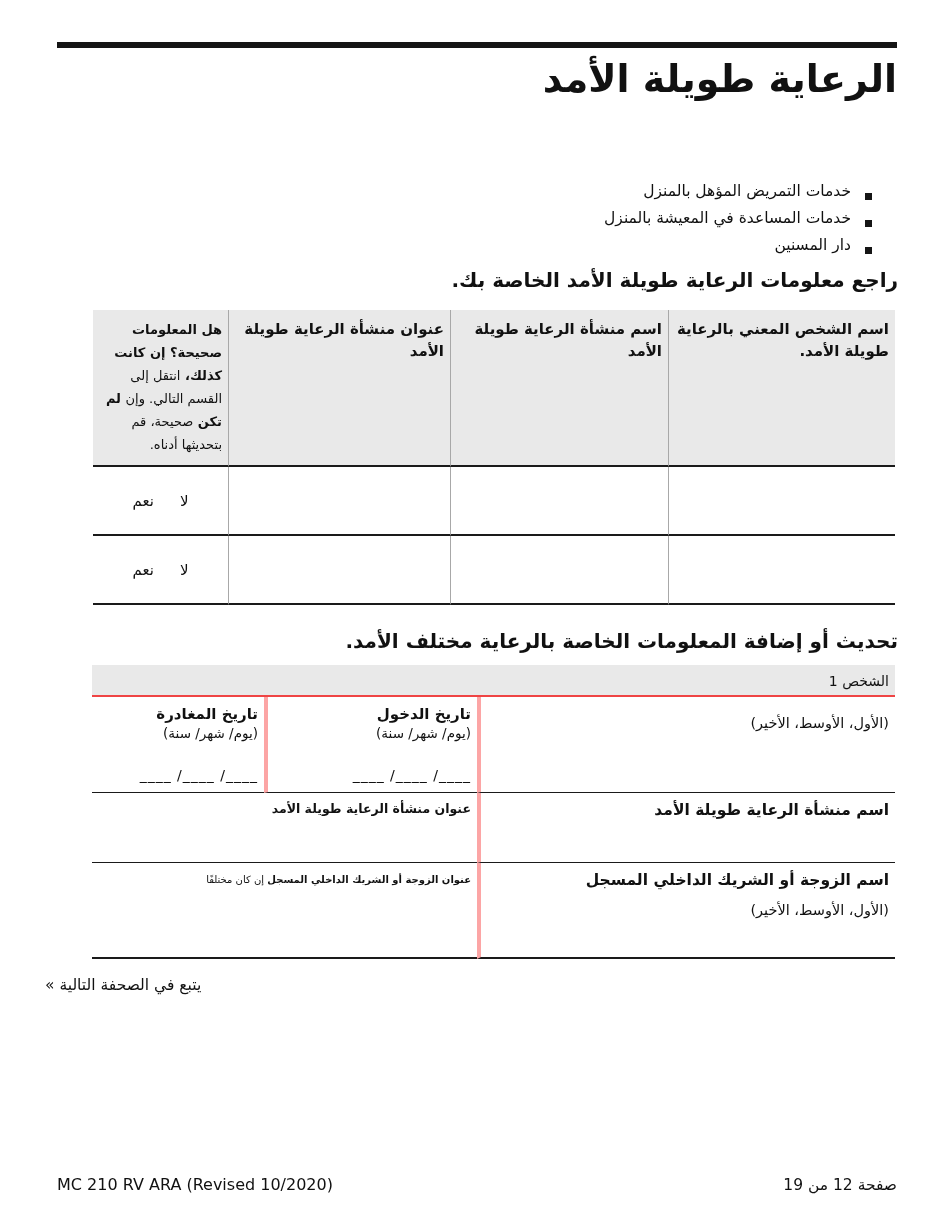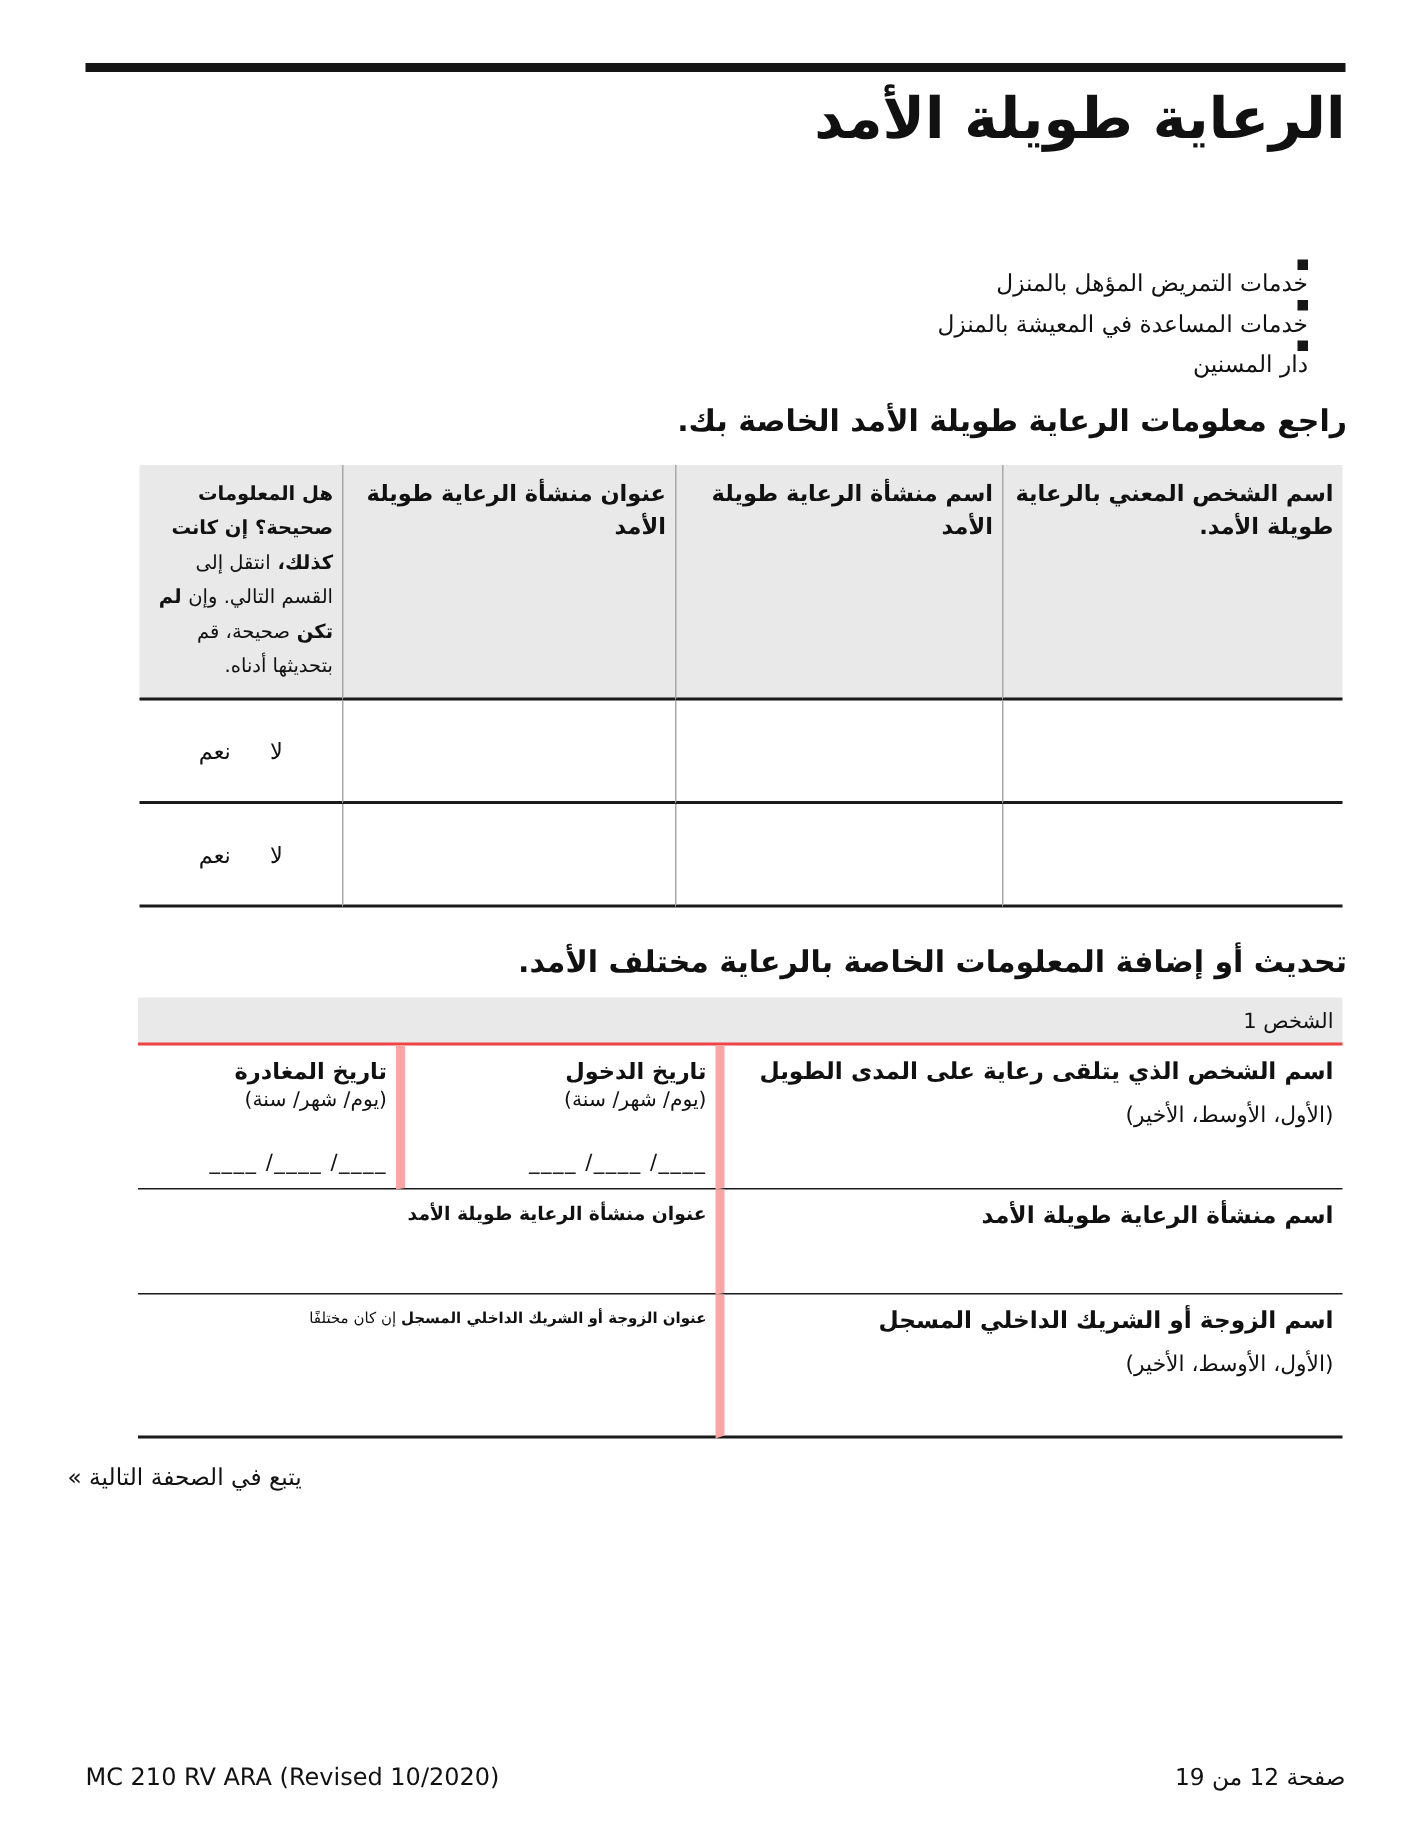--- a/index.html
+++ b/index.html
@@ -8,21 +8,21 @@
     font-family:"DejaVu Sans",sans-serif;color:#111;direction:rtl;overflow:hidden;
   }
   .abs{position:absolute;}
   
   .top-rule{left:57px;right:53px;top:42px;height:6px;background:#151515;}
   .doc-title{top:52px;right:53px;font-size:38px;font-weight:bold;line-height:54px;}
   
   .intro{top:113px;right:52px;left:88px;font-size:15.5px;line-height:27px;text-align:right;}
   
   .bullets{top:173px;right:78px;}
-  .bullet-item{display:flex;align-items:flex-start;justify-content:flex-start;direction:rtl;height:27px;flex-direction:column;}
+  .bullet-item{display:flex;align-items:flex-end;justify-content:flex-start;direction:rtl;height:27px;}
   .sq{width:7px;height:7px;background:#151515;display:inline-block;margin-left:14px;flex:0 0 auto;}
   .bullet-text{font-size:15.5px;}
   
   .sec-heading{right:52px;font-size:20px;font-weight:bold;line-height:28px;}
   .h1{top:266px;}
   .h2{top:627px;}
   
   .t1{top:310px;left:93px;width:802px;display:grid;direction:rtl;
       grid-template-columns:227px 218px 222px 135px;grid-template-rows:157px 69px 69px;}
   .t1 .cell{border-bottom:2px solid #1a1a1a;box-sizing:border-box;padding:8px 6px;}
@@ -33,21 +33,21 @@
   .t1 .yn{display:flex;align-items:center;justify-content:center;gap:26px;font-size:15px;}
   
   .t2{top:665px;left:92px;width:803px;}
   .band{height:32px;line-height:32px;background:#e9e9e9;border-bottom:2px solid #ef4444;
         font-size:14px;text-align:right;padding:0 6px;box-sizing:border-box;}
   .t2-grid{display:grid;direction:rtl;grid-template-columns:418px 213px 172px;
            grid-template-rows:96px 70px 96px;}
   .t2-grid .cell{box-sizing:border-box;padding:7px 6px;text-align:right;position:relative;}
   .t2-grid .r1,.t2-grid .r2{border-bottom:1.5px solid #1a1a1a;}
   .t2-grid .r3{border-bottom:2px solid #1a1a1a;}
-  .t2-grid .vline{border-left:6px solid #fca5a5;}
+  .t2-grid .vline{border-left:4px solid #fca5a5;}
   .t2-grid .span2{grid-column:span 2;}
   .lbl-main{font-size:15.5px;font-weight:bold;line-height:21px;}
   .lbl-sub{font-size:14.5px;font-weight:normal;line-height:20px;margin-top:9px;}
   .date-lbl{font-size:15px;font-weight:bold;line-height:20px;}
   .date-fmt{font-size:13.5px;line-height:19px;}
   .date-blank{position:absolute;bottom:9px;right:6px;font-size:14px;direction:ltr;letter-spacing:1px;}
   .addr-small{font-size:12.5px;font-weight:bold;line-height:17px;}
   .spouse-addr{font-size:10px;line-height:20px;margin-left:29px;}
   .spouse-addr .bd{font-weight:bold;}
   
@@ -108,21 +108,20 @@
     </div>
   </div>
 
   <div class="abs sec-heading h2">تحديث أو إضافة المعلومات الخاصة بالرعاية مختلف الأمد.</div>
 
   <div class="abs t2">
     <div class="band">الشخص 1</div>
     <div class="t2-grid">
 
       <div class="cell r1 vline">
-        <div class="lbl-main">اسم الشخص الذي يتلقى رعاية على المدى الطويل</div>
         <div class="lbl-sub">(الأول، الأوسط، الأخير)</div>
       </div>
       <div class="cell r1 vline">
         <div class="date-lbl">تاريخ الدخول</div>
         <div class="date-fmt">(يوم/ شهر/ سنة)</div>
         <div class="date-blank">____ /____ /____</div>
       </div>
       <div class="cell r1">
         <div class="date-lbl">تاريخ المغادرة</div>
         <div class="date-fmt">(يوم/ شهر/ سنة)</div>

